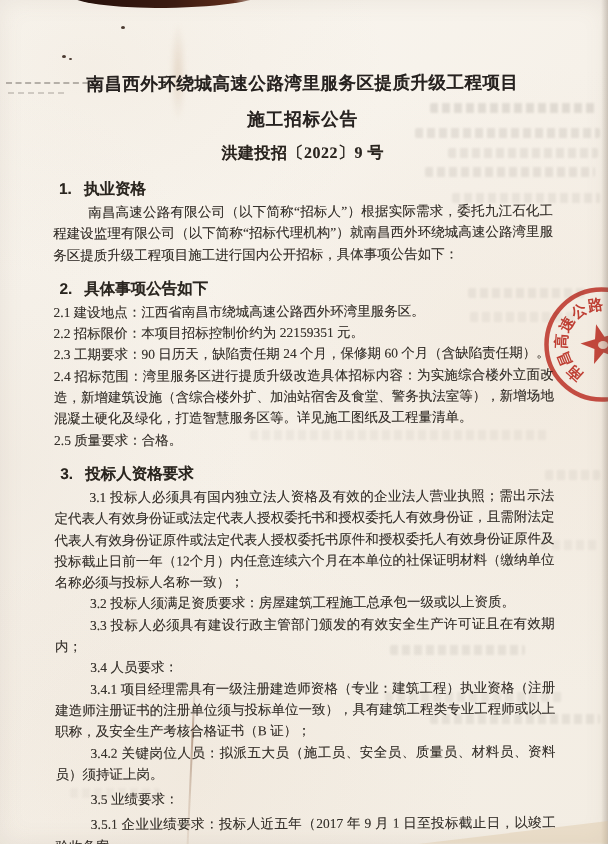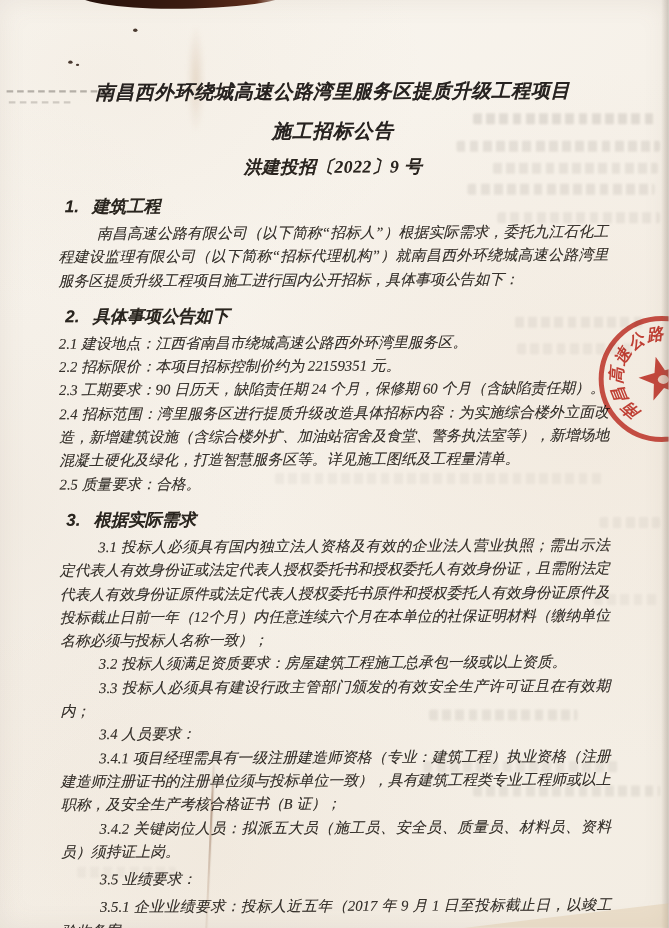--- a/index.html
+++ b/index.html
@@ -10,21 +10,20 @@
     overflow:hidden;
     background-color:#f6f2ea;
     background-image:
       radial-gradient(ellipse 420px 300px at 15% 8%, rgba(222,206,186,.18), transparent 70%),
       radial-gradient(ellipse 500px 420px at 90% 45%, rgba(233,216,198,.22), transparent 75%),
       radial-gradient(ellipse 420px 360px at 30% 92%, rgba(225,208,188,.20), transparent 70%),
       radial-gradient(ellipse 300px 500px at 3% 55%, rgba(216,200,182,.16), transparent 75%),
       linear-gradient(135deg, #faf7f1 0%, #f6f1e9 45%, #f3ede3 100%);
     box-shadow: inset 0 0 24px rgba(120,100,80,.10);
     font-family:"Liberation Serif","DejaVu Serif",serif;
-    font-style:italic;
   }
   
   .top-band{
     position:absolute;left:67px;top:-7px;width:196px;height:15px;
     background:linear-gradient(90deg,#23100a 0%,#3c1c11 55%,#5d2c1a 85%,rgba(93,44,26,.0) 100%);
     border-radius:0 0 55% 45% / 0 0 100% 100%;
     filter:blur(.4px);
   }
   .speck{position:absolute;background:#4a3a30;border-radius:50%;}
   .dash-line{position:absolute;border-top:2px dashed rgba(105,98,90,.45);filter:blur(.4px);}
@@ -126,39 +125,39 @@
   <div class="ghost" style="left:430px;top:714px;width:170px;opacity:.45;"></div>
   <div class="ghost" style="left:70px;top:788px;width:90px;opacity:.22;"></div>
 
   <div class="content">
     <div class="doc-title">南昌西外环绕城高速公路湾里服务区提质升级工程项目</div>
     <div class="doc-subtitle">施工招标公告</div>
     <div class="doc-number">洪建投招〔2022〕9 号</div>
 
     <div class="sec">
       <div class="sec-heading">
-        <span class="sec-num">1.</span><span>建筑工程</span>
+        <span class="sec-num">1.</span><span>执业资格</span>
       </div>
       <p class="para indent1">南昌高速公路有限公司（以下简称“招标人”）根据实际需求，委托九江石化工程建设监理有限公司（以下简称“招标代理机构”）就南昌西外环绕城高速公路湾里服务区提质升级工程项目施工进行国内公开招标，具体事项公告如下：</p>
     </div>
 
     <div class="sec">
       <div class="sec-heading">
         <span class="sec-num">2.</span><span>具体事项公告如下</span>
       </div>
       <p class="para">2.1 建设地点：江西省南昌市绕城高速公路西外环湾里服务区。</p>
       <p class="para">2.2 招标限价：本项目招标控制价约为 22159351 元。</p>
       <p class="para">2.3 工期要求：90 日历天，缺陷责任期 24 个月，保修期 60 个月（含缺陷责任期）。</p>
       <p class="para">2.4 招标范围：湾里服务区进行提质升级改造具体招标内容：为实施综合楼外立面改造，新增建筑设施（含综合楼外扩、加油站宿舍及食堂、警务执法室等），新增场地混凝土硬化及绿化，打造智慧服务区等。详见施工图纸及工程量清单。</p>
       <p class="para">2.5 质量要求：合格。</p>
     </div>
 
     <div class="sec">
       <div class="sec-heading">
-        <span class="sec-num">3.</span><span>根据实际需求</span>
+        <span class="sec-num">3.</span><span>投标人资格要求</span>
       </div>
       <p class="para indent1">3.1 投标人必须具有国内独立法人资格及有效的企业法人营业执照；需出示法定代表人有效身份证或法定代表人授权委托书和授权委托人有效身份证，且需附法定代表人有效身份证原件或法定代表人授权委托书原件和授权委托人有效身份证原件及投标截止日前一年（12个月）内任意连续六个月在本单位的社保证明材料（缴纳单位名称必须与投标人名称一致）；</p>
       <p class="para indent1">3.2 投标人须满足资质要求：房屋建筑工程施工总承包一级或以上资质。</p>
       <p class="para indent1">3.3 投标人必须具有建设行政主管部门颁发的有效安全生产许可证且在有效期内；</p>
       <p class="para indent1">3.4 人员要求：</p>
       <p class="para indent1">3.4.1 项目经理需具有一级注册建造师资格（专业：建筑工程）执业资格（注册建造师注册证书的注册单位须与投标单位一致），具有建筑工程类专业工程师或以上职称，及安全生产考核合格证书（B 证）；</p>
       <p class="para indent1">3.4.2 关键岗位人员：拟派五大员（施工员、安全员、质量员、材料员、资料员）须持证上岗。</p>
       <p class="para indent1 gap-sm">3.5 业绩要求：</p>
       <p class="para indent1 gap-sm">3.5.1 企业业绩要求：投标人近五年（2017 年 9 月 1 日至投标截止日，以竣工验收备案</p>
     </div>

